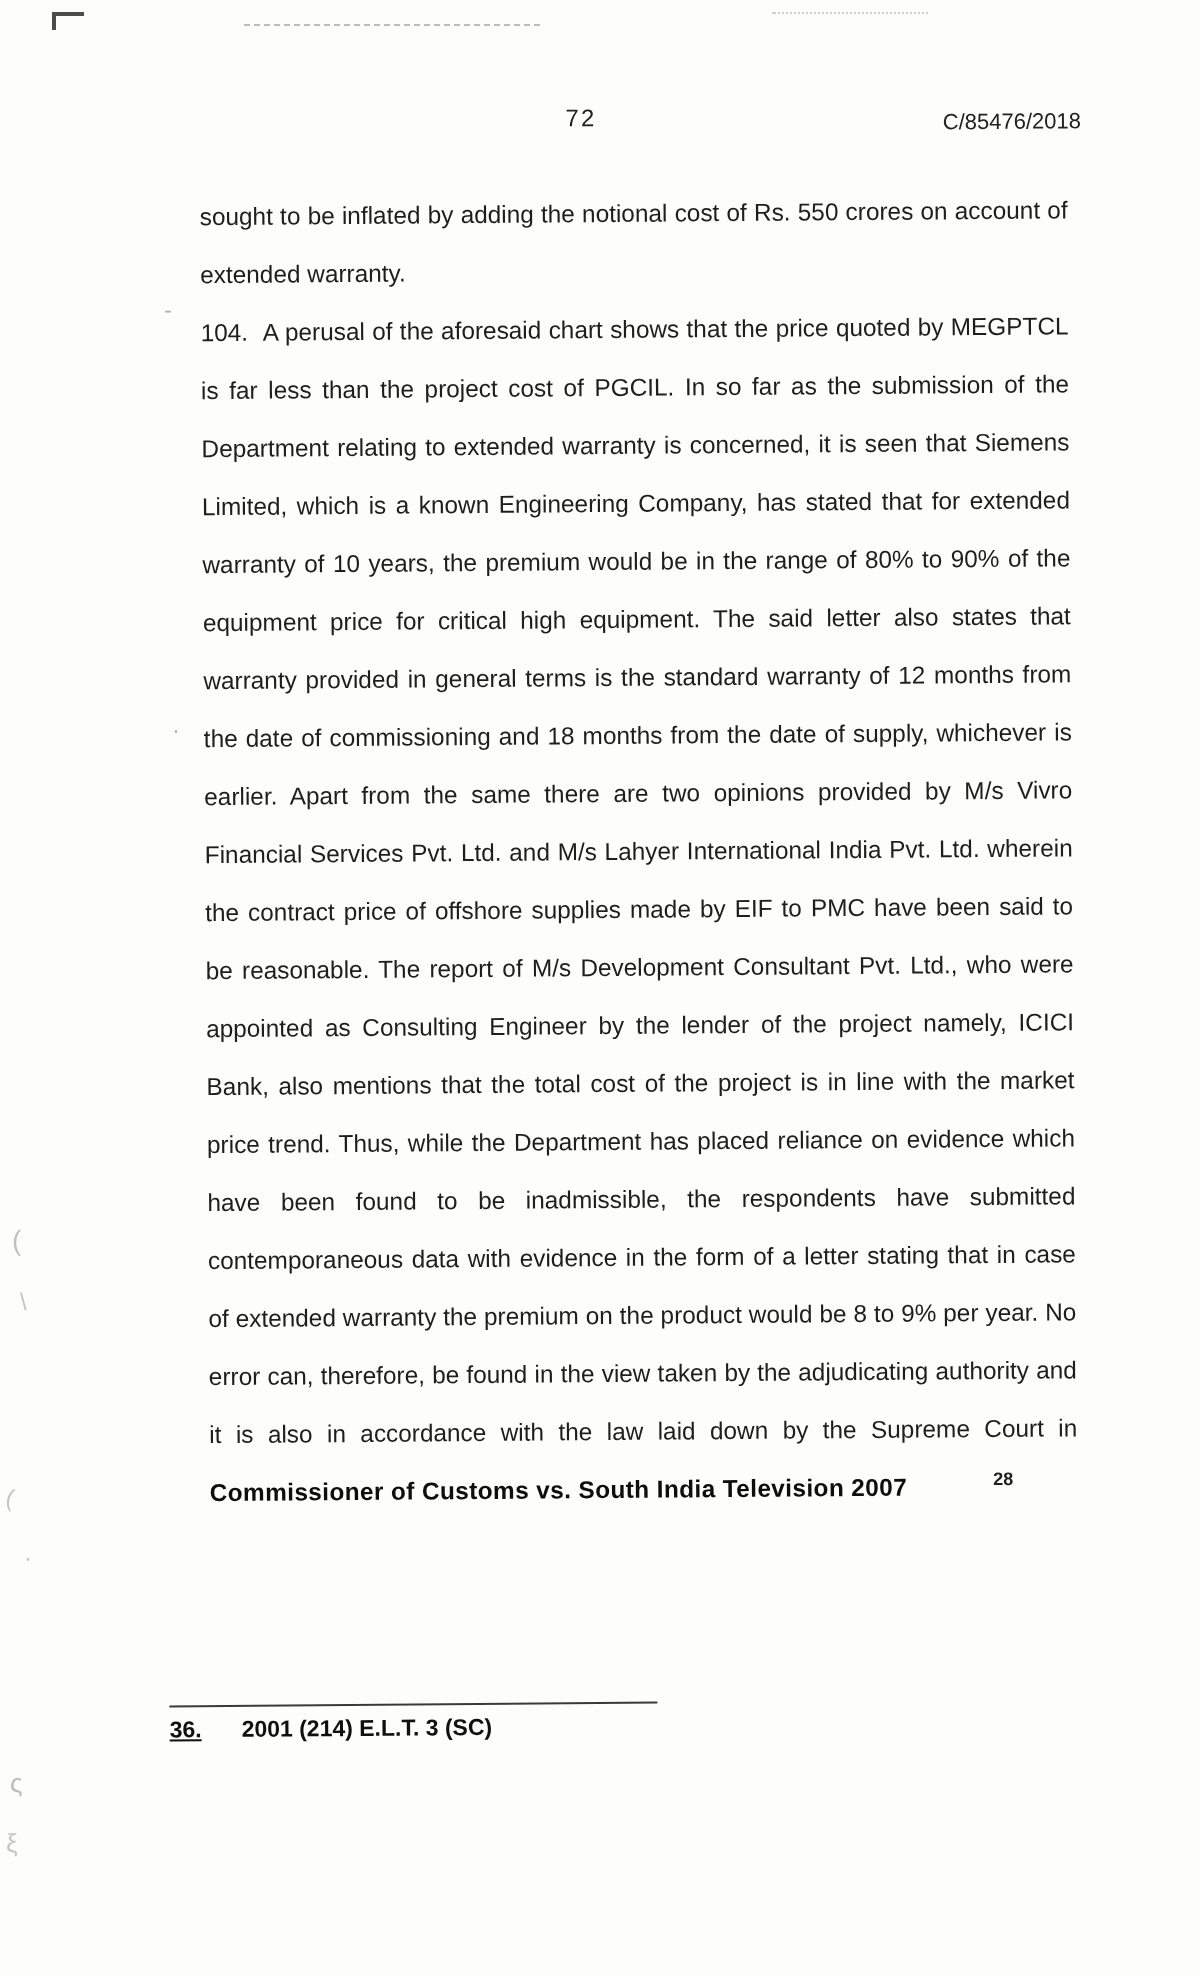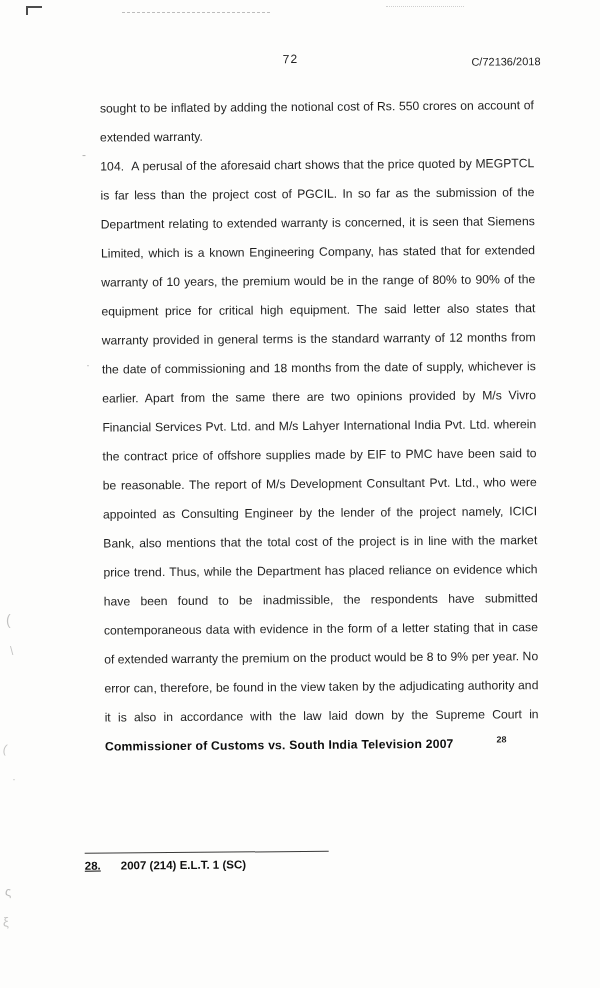--- a/index.html
+++ b/index.html
@@ -85,28 +85,28 @@
   <span class="artifact mark m4">\</span>
   <span class="artifact mark m5">(</span>
   <span class="artifact mark m6">·</span>
   <span class="artifact mark m7">ς</span>
   <span class="artifact mark m8">ξ</span>
 
   <div class="content">
 
     <div class="page-number">72</div>
 
-    <div class="case-number">C/72136/2018</div>
+    <div class="case-number">C/85476/2018</div>
 
     <div class="body-text">
       <p>sought to be inflated by adding the notional cost of Rs. 550 crores on account of extended warranty.</p>
       <p><span>104.&nbsp;&nbsp;A perusal of the aforesaid chart shows that the price quoted by MEGPTCL is far less than the project cost of PGCIL. In so far as the submission of the Department relating to extended warranty is concerned, it is seen that Siemens Limited, which is a known Engineering Company, has stated that for extended warranty of 10 years, the premium would be in the range of 80% to 90% of the equipment price for critical high equipment. The said letter also states that warranty provided in general terms is the standard warranty of 12 months from the date of commissioning and 18 months from the date of supply, whichever is earlier. Apart from the same there are two opinions provided by M/s Vivro Financial Services Pvt. Ltd. and M/s Lahyer International India Pvt. Ltd. wherein the contract price of offshore supplies made by EIF to PMC have been said to be reasonable. The report of M/s Development Consultant Pvt. Ltd., who were appointed as Consulting Engineer by the lender of the project namely, ICICI Bank, also mentions that the total cost of the project is in line with the market price trend. Thus, while the Department has placed reliance on evidence which have been found to be inadmissible, the respondents have submitted contemporaneous data with evidence in the form of a letter stating that in case of extended warranty the premium on the product would be 8 to 9% per year. No error can, therefore, be found in the view taken by the adjudicating authority and it is also in accordance with the law laid down by the Supreme Court in</span>
         <strong class="citation">Commissioner of Customs vs. South India Television 2007</strong><sup class="fn-ref">28</sup></p>
     </div>
 
     <div class="footnote-sep"></div>
 
     <div class="footnote">
-      <span class="fn-num">28.</span><span class="fn-text">2007 (214) E.L.T. 1 (SC)</span>
+      <span class="fn-num">36.</span><span class="fn-text">2001 (214) E.L.T. 3 (SC)</span>
     </div>
 
   </div>
 </div>
 
 </body></html>

